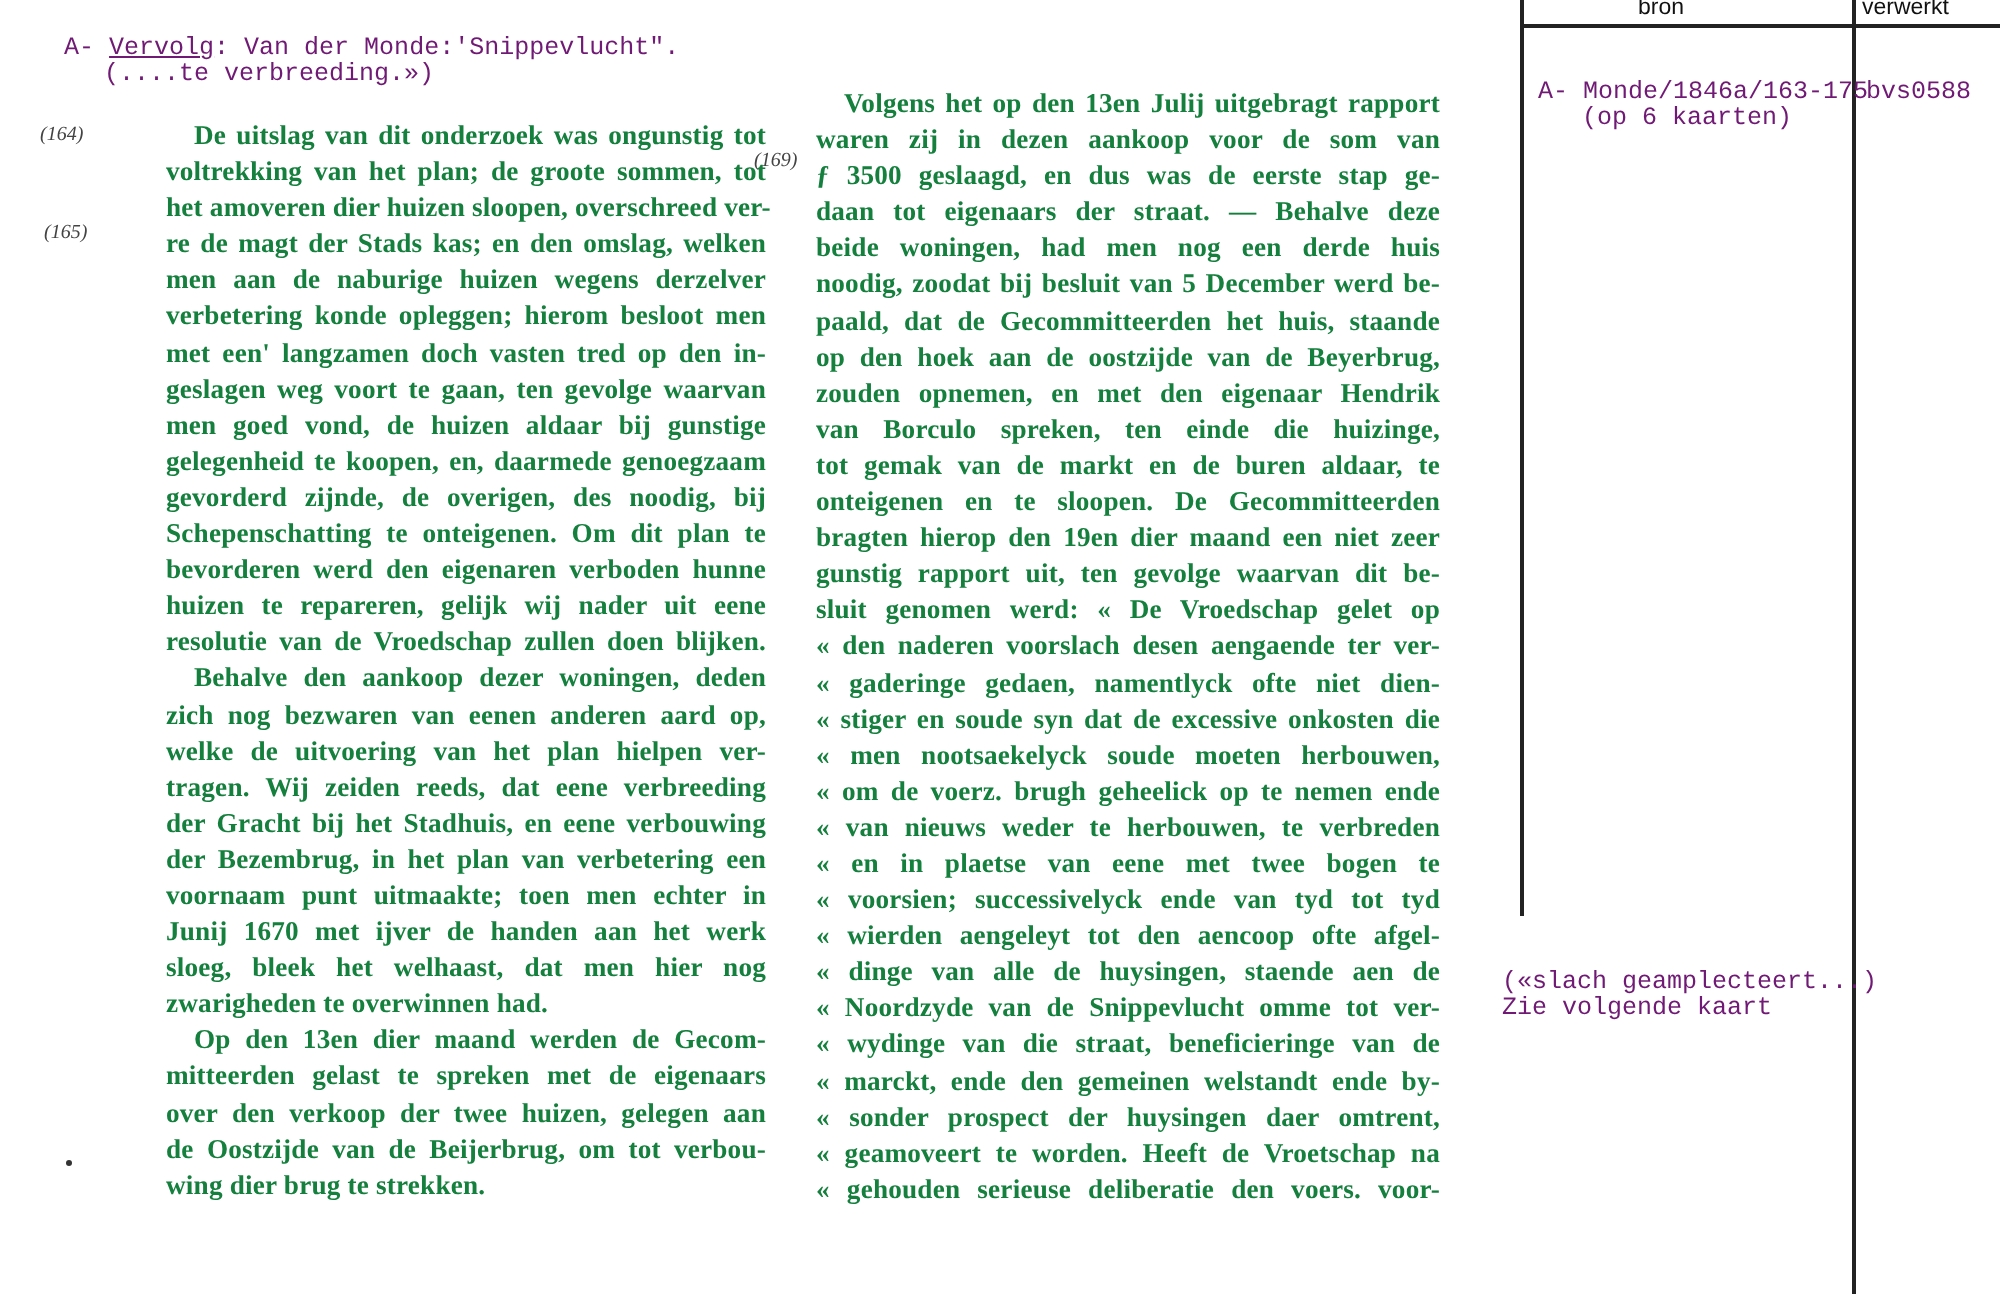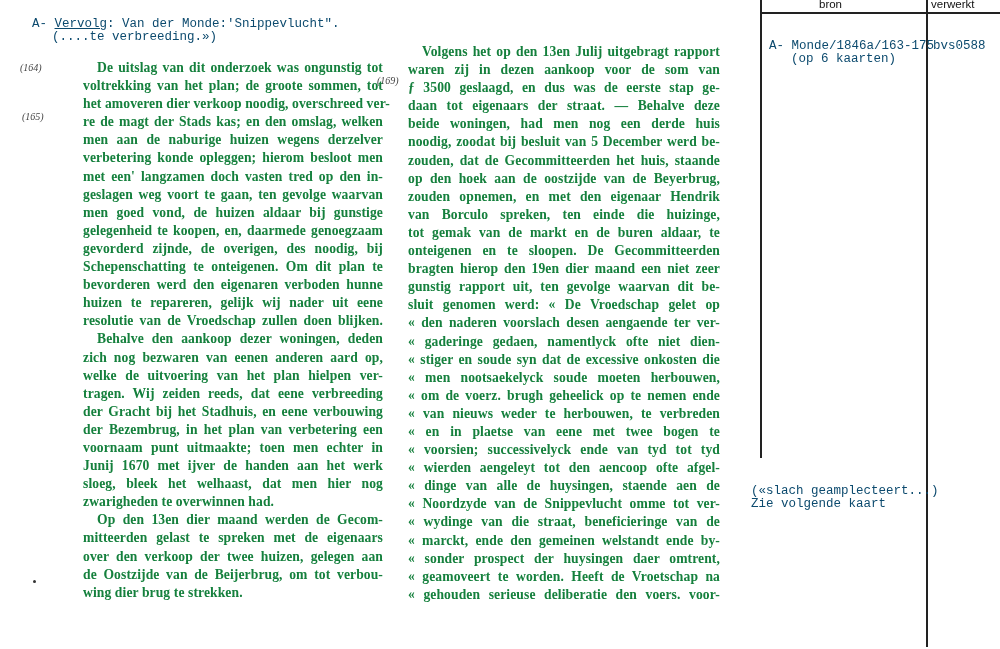--- a/index.html
+++ b/index.html
@@ -1,20 +1,20 @@
 <!DOCTYPE html>
 <html><head>
 <meta charset="utf-8">
 <style>
   html, body { margin: 0; padding: 0; }
   body {
     width: 1000px; height: 649px; position: relative; overflow: hidden;
     background: #ffffff; color: #111111;
   }
-  .mono { font-family: "Liberation Mono", "DejaVu Sans Mono", monospace; color: #0c4a6e; }
+  .mono { font-family: "Liberation Mono", "DejaVu Sans Mono", monospace; color: #701a75; }
   .serif { font-family: "Liberation Serif", "DejaVu Serif", serif; color: #15803d; }
   .sans { font-family: "Liberation Sans", "DejaVu Sans", sans-serif; }
 
   #card-header {
     position: absolute; left: 32px; top: 18px; font-size: 12.5px; line-height: 13px;
   }
   #card-header .u { text-decoration: underline; }
   #card-header .l2 { padding-left: 20px; }
 
   .col {
@@ -51,21 +51,21 @@
 </div>
 
 <div class="margin-note" style="left:20px; top:62px;font-style:italic;">(164)</div>
 <div class="margin-note" style="left:22px; top:111px;">(165)</div>
 <div class="margin-note" style="left:377px; top:75px;">(169)</div>
 <div class="dot"></div>
 
 <div id="col-left" class="col serif">
   <span class="line indent">De uitslag van dit onderzoek was ongunstig tot</span>
   <span class="line">voltrekking van het plan; de groote sommen, tot</span>
-  <span class="line">het amoveren dier verkoop noodig, overschreed ver-</span>
+  <span class="line">het amoveren dier huizen sloopen, overschreed ver-</span>
   <span class="line">re de magt der Stads kas; en den omslag, welken</span>
   <span class="line">men aan de naburige huizen wegens derzelver</span>
   <span class="line">verbetering konde opleggen; hierom besloot men</span>
   <span class="line">met een' langzamen doch vasten tred op den in-</span>
   <span class="line">geslagen weg voort te gaan, ten gevolge waarvan</span>
   <span class="line">men goed vond, de huizen aldaar bij gunstige</span>
   <span class="line">gelegenheid te koopen, en, daarmede genoegzaam</span>
   <span class="line">gevorderd zijnde, de overigen, des noodig, bij</span>
   <span class="line">Schepenschatting te onteigenen. Om dit plan te</span>
   <span class="line">bevorderen werd den eigenaren verboden hunne</span>
@@ -88,21 +88,21 @@
   <span class="line last">wing dier brug te strekken.</span>
 </div>
 
 <div id="col-right" class="col serif">
   <span class="line indent">Volgens het op den 13en Julij uitgebragt rapport</span>
   <span class="line">waren zij in dezen aankoop voor de som van</span>
   <span class="line">ƒ 3500 geslaagd, en dus was de eerste stap ge-</span>
   <span class="line">daan tot eigenaars der straat. — Behalve deze</span>
   <span class="line">beide woningen, had men nog een derde huis</span>
   <span class="line">noodig, zoodat bij besluit van 5 December werd be-</span>
-  <span class="line">zouden, dat de Gecommitteerden het huis, staande</span>
+  <span class="line">paald, dat de Gecommitteerden het huis, staande</span>
   <span class="line">op den hoek aan de oostzijde van de Beyerbrug,</span>
   <span class="line">zouden opnemen, en met den eigenaar Hendrik</span>
   <span class="line">van Borculo spreken, ten einde die huizinge,</span>
   <span class="line">tot gemak van de markt en de buren aldaar, te</span>
   <span class="line">onteigenen en te sloopen. De Gecommitteerden</span>
   <span class="line">bragten hierop den 19en dier maand een niet zeer</span>
   <span class="line">gunstig rapport uit, ten gevolge waarvan dit be-</span>
   <span class="line">sluit genomen werd: « De Vroedschap gelet op</span>
   <span class="line">« den naderen voorslach desen aengaende ter ver-</span>
   <span class="line">« gaderinge gedaen, namentlyck ofte niet dien-</span>

